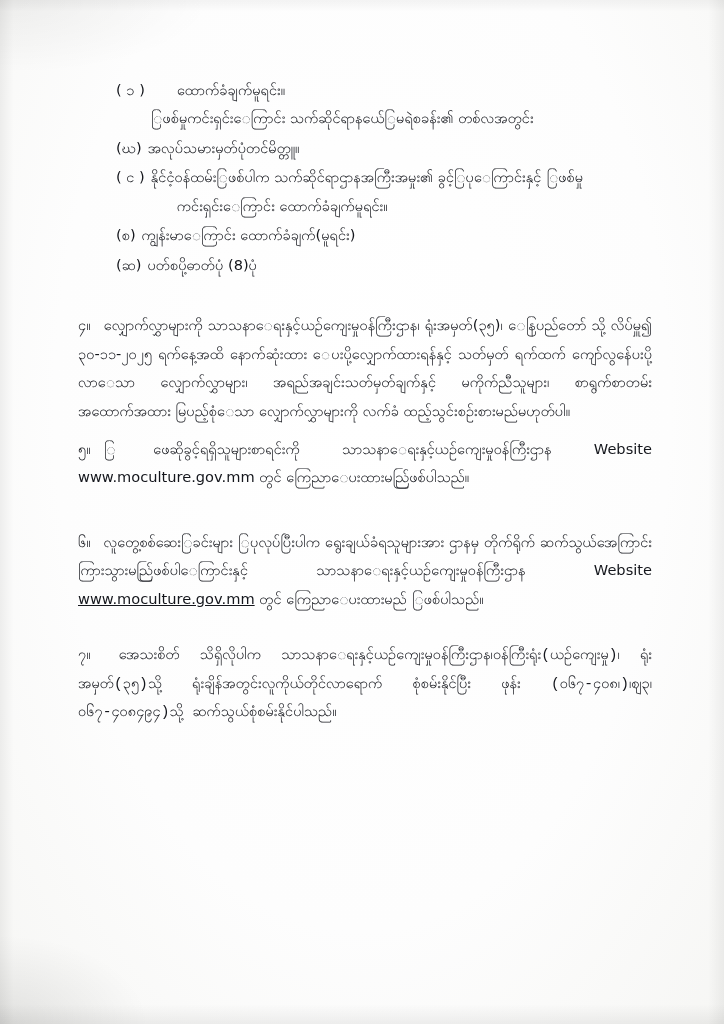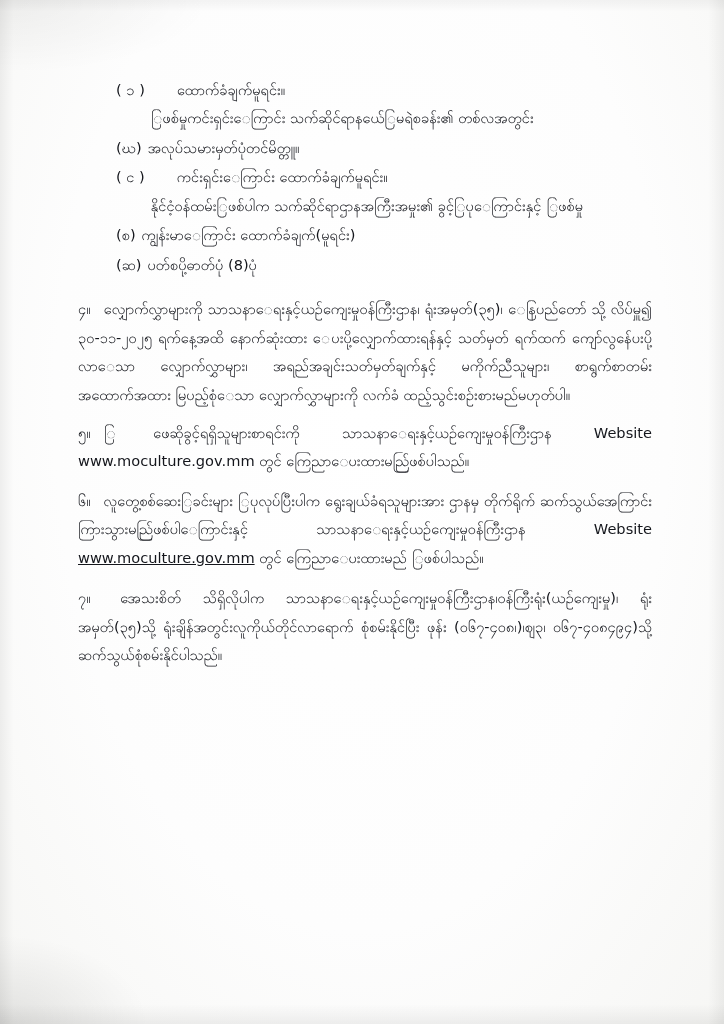--- a/index.html
+++ b/index.html
@@ -85,21 +85,21 @@
   }
   .para {
     margin-top: 10px;
     text-align: justify;
     text-align-last: left;
   }
   .para .pmark {
     padding-right: 8px;
   }
   .gap-before {
-    margin-top: 11px;
+    margin-top: 36px;
   }
   .link {
     color: #14161c;
     text-decoration: underline;
   }
 </style>
 </head>
 <body>
 
 <div id="page">
@@ -117,49 +117,49 @@
     </div>
 
     <div class="sub-item">
       <span class="marker">(ဃ)</span>
       <span class="sub-body">အလုပ်သမားမှတ်ပုံတင်မိတ္တူ။</span>
     </div>
 
     <div class="sub-item">
       <span class="marker">( င )</span>
       <span class="sub-body">
+        <span style="display:block;">နိုင်ငံ့ဝန်ထမ်းြဖစ်ပါက သက်ဆိုင်ရာဌာနအကြီးအမှုး၏ ခွင့်ြပုေကြာင်းနှင့် ြဖစ်မှု</span>
         <span style="display:block; padding-left:26px;">ကင်းရှင်းေကြာင်း  ထောက်ခံချက်မူရင်း။</span>
-        <span style="display:block;">နိုင်ငံ့ဝန်ထမ်းြဖစ်ပါက သက်ဆိုင်ရာဌာနအကြီးအမှုး၏ ခွင့်ြပုေကြာင်းနှင့် ြဖစ်မှု</span>
       </span>
     </div>
 
     <div class="sub-item">
       <span class="marker">(စ)</span>
       <span class="sub-body">ကျွန်းမာေကြာင်း  ထောက်ခံချက်(မူရင်း)</span>
     </div>
 
     <div class="sub-item">
       <span class="marker">(ဆ)</span>
       <span class="sub-body">ပတ်စပို့ဓာတ်ပုံ (8)ပုံ</span>
     </div>
 
-    <div class="para just" style="margin-top:16px;">
+    <div class="para just" style="margin-top:32px;">
       <span class="pmark">၄။</span>
       <span>လျှောက်လွှာများကို သာသနာေရးနှင့်ယဉ်ကျေးမှုဝန်ကြီးဌာန၊ ရုံးအမှတ်(၃၅)၊ ေနြပည်တော် သို့ လိပ်မှူ၍  ၃၀-၁၁-၂၀၂၅ ရက်နေ့အထိ  နောက်ဆုံးထား ေပးပို့လျှောက်ထားရန်နှင့် သတ်မှတ် ရက်ထက်   ကျော်လွန်ေပးပို့လာေသာ   လျှောက်လွှာများ၊   အရည်အချင်းသတ်မှတ်ချက်နှင့် မကိုက်ညီသူများ၊ စာရွက်စာတမ်း အထောက်အထား မြပည့်စုံေသာ လျှောက်လွှာများကို လက်ခံ ထည့်သွင်းစဉ်းစားမည်မဟုတ်ပါ။</span>
     </div>
 
     <div class="para just" style="">
       <span class="pmark">၅။</span>
       <span>ြဖေဆိုခွင့်ရရှိသူများစာရင်းကို    သာသနာေရးနှင့်ယဉ်ကျေးမှုဝန်ကြီးဌာန    Website  www.moculture.gov.mm တွင် ကြေညာေပးထားမည်ြဖစ်ပါသည်။</span>
     </div>
 
     <div class="para just gap-before">
       <span class="pmark">၆။</span>
       <span>လူတွေ့စစ်ဆေးြခင်းများ ြပုလုပ်ပြီးပါက ရွေးချယ်ခံရသူများအား ဌာနမှ တိုက်ရိုက် ဆက်သွယ်အေကြာင်းကြားသွားမည်ြဖစ်ပါေကြာင်းနှင့် သာသနာေရးနှင့်ယဉ်ကျေးမှုဝန်ကြီးဌာန Website <span class="link">www.moculture.gov.mm</span> တွင် ကြေညာေပးထားမည် ြဖစ်ပါသည်။</span>
     </div>
 
-    <div class="para just" style="margin-top:12px;">
+    <div class="para just" style="margin-top:28px;font-family:Liberation Mono, monospace;">
       <span class="pmark">၇။</span>
       <span>အေသးစိတ် သိရှိလိုပါက သာသနာေရးနှင့်ယဉ်ကျေးမှုဝန်ကြီးဌာန၊ဝန်ကြီးရုံး(ယဉ်ကျေးမှု)၊ ရုံးအမှတ်(၃၅)သို့ ရုံးချိန်အတွင်းလူကိုယ်တိုင်လာရောက် စုံစမ်းနိုင်ပြီး ဖုန်း (၀၆၇-၄၀၈၊)၊ဈ၃၊ ၀၆၇-၄၀၈၄၉၄)သို့ ဆက်သွယ်စုံစမ်းနိုင်ပါသည်။</span>
     </div>
 
   </div>
 </div>
 
 </body></html>

